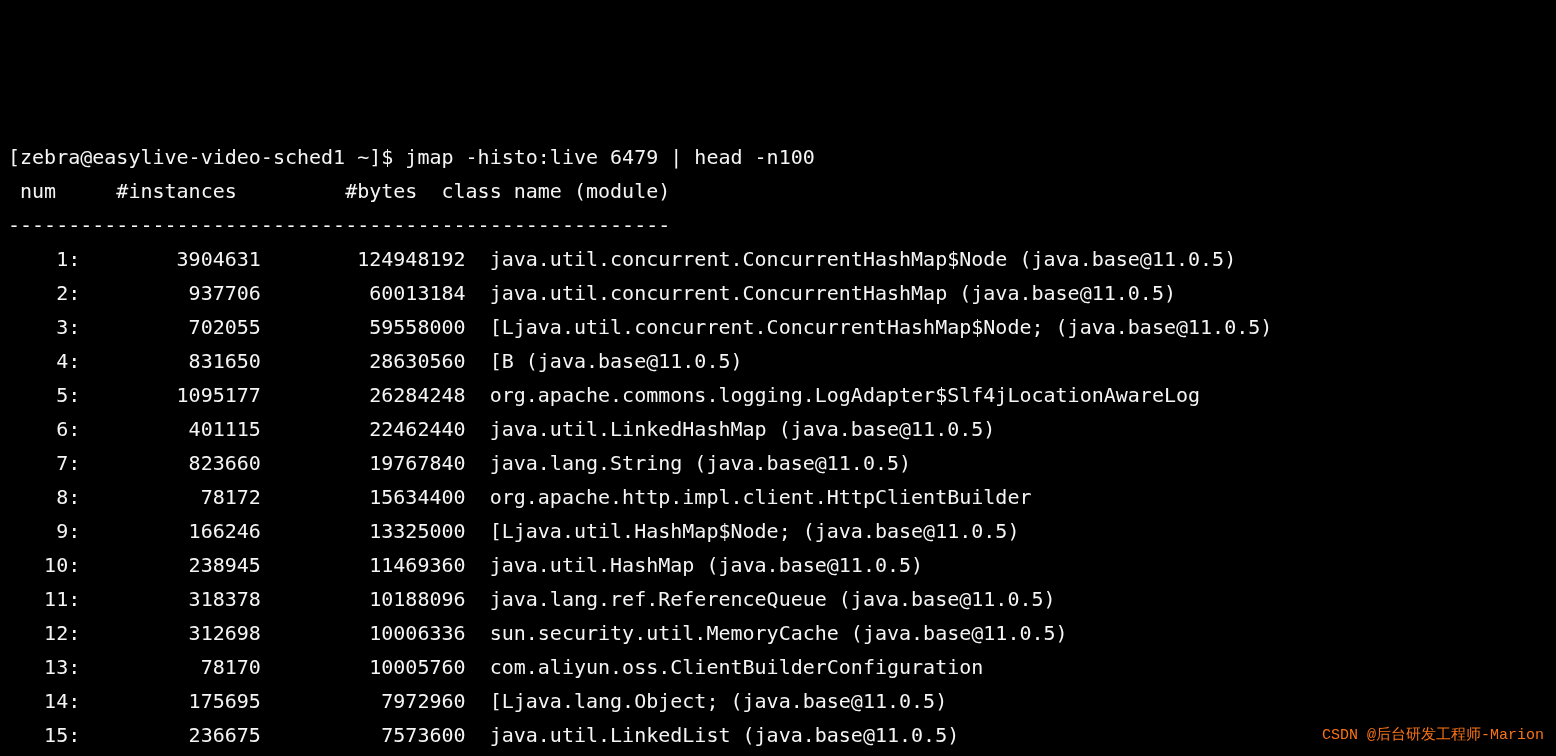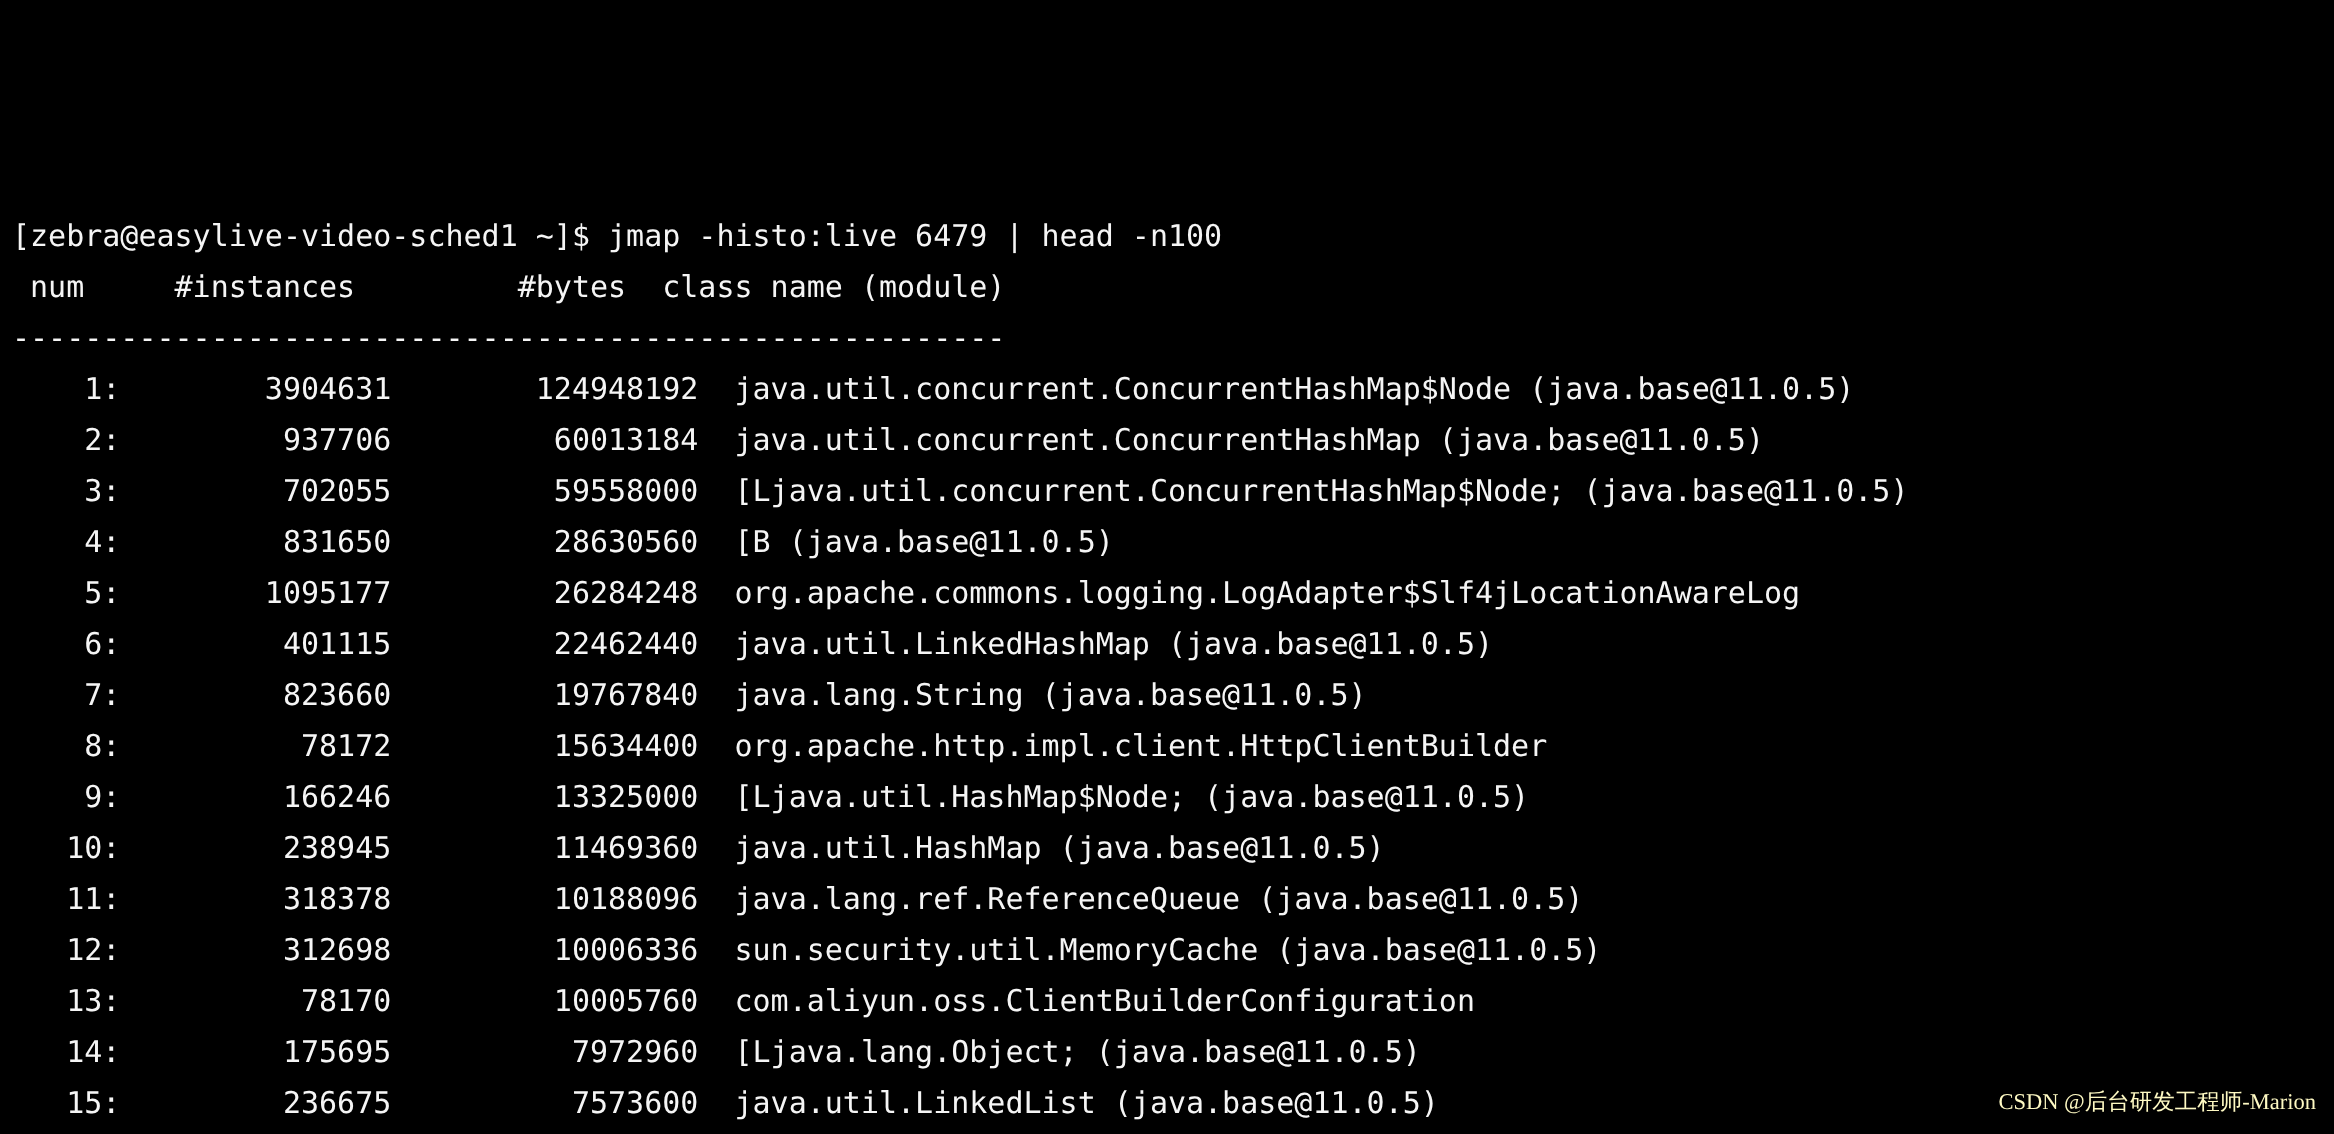--- a/index.html
+++ b/index.html
@@ -14,22 +14,22 @@
       overflow: hidden;
     }
     #terminal {
       padding: 4px 8px;
     }
     .watermark {
       position: fixed;
       bottom: 8px;
       right: 12px;
       font-size: 15px;
-      color: #fef9c3;
-      font-family: Liberation Serif, serif;
+      color: #f97316;
+      font-family: Liberation Mono, monospace;
     }
   </style>
 </head>
 <body>
 
 
 
 <div id="terminal">[zebra@easylive-video-sched1 ~]$ jmap -histo:live 6479 | head -n100
  num     #instances         #bytes  class name (module)
 -------------------------------------------------------

